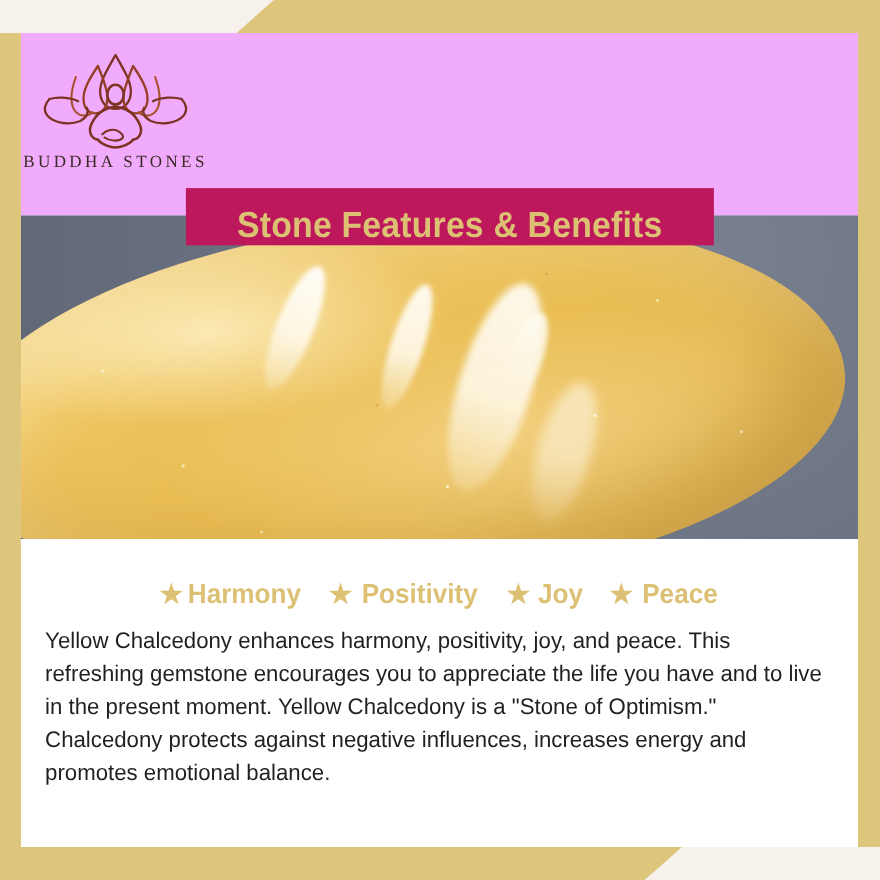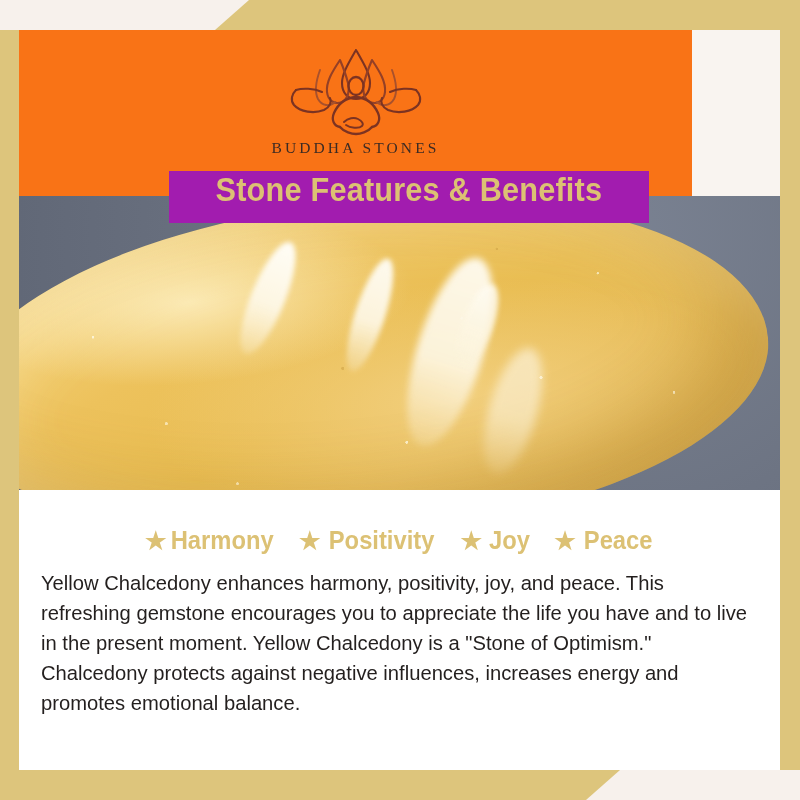--- a/index.html
+++ b/index.html
@@ -36,42 +36,42 @@
   
   .page{
     position:absolute; left:19px; top:30px;
     width:761px; height:740px;
     background:#f9f4f0;
     z-index:2;
   }
 
   
   .header{
-    position:absolute; left:0; top:0; width:673px; height:166px;
-    background:#f97316;
-    display:flex; flex-direction:column; align-items:center;
+    position:absolute; left:0; top:0; width:761px; height:166px;
+    background:#f0abfc;
+    display:flex; flex-direction:column; align-items:flex-start;
   }
   .logo-wrap{
     margin-top:14px;
     display:flex; flex-direction:column; align-items:center;
   }
   .logo-mark{ width:172px; height:92px; display:block; }
   .brand-name{
     font-family:"Liberation Serif", serif;
     font-size:15.5px; letter-spacing:3.1px;
     color:#3b2b24; margin-top:3px; font-weight:400;
     white-space:nowrap;
   }
 
   
   .title-banner{
     position:absolute; left:150px; top:141px;
     width:480px; height:52px;
-    background:#a21caf;
-    display:flex; align-items:flex-start; justify-content:center;
+    background:#be185d;
+    display:flex; align-items:flex-end; justify-content:center;
     z-index:4;
   }
   .title-text{
     font-family:"Liberation Sans Narrow","Liberation Sans",sans-serif;
     font-weight:bold;
     font-size:33px;
     color:#dcc173;
     letter-spacing:.2px;
     transform:scaleX(.93);
     white-space:nowrap;

